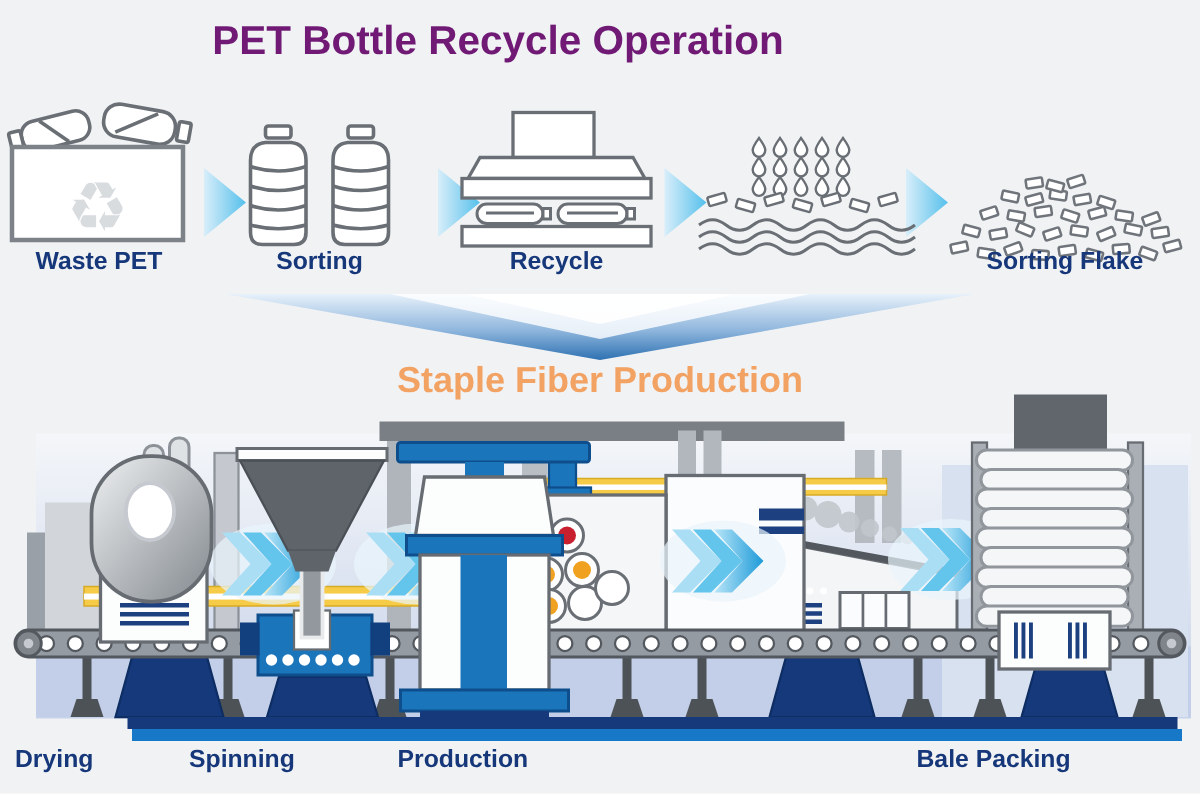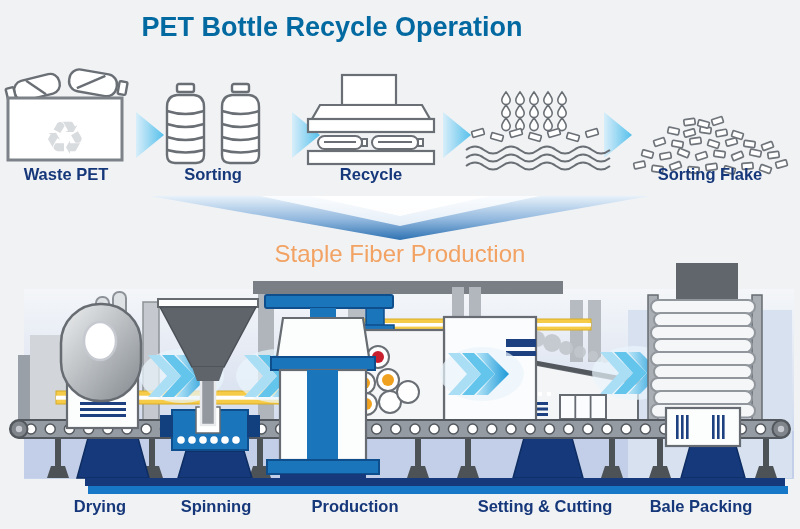--- a/index.html
+++ b/index.html
@@ -1,25 +1,25 @@
 <!DOCTYPE html>
 <html><head>
 <meta charset="utf-8">
 <style>
   html,body{margin:0;padding:0}
   body{font-family:"Liberation Sans",sans-serif}
   .frame{position:relative;width:800px;height:529px;background:#f1f2f4;overflow:hidden}
   .abs{position:absolute}
   .t-green{position:absolute;top:12px;left:0;width:664px;text-align:center;
-           font-size:27px;font-weight:bold;color:#0369a1;margin:0}
+           font-size:27px;font-weight:bold;color:#701a75;margin:0}
   .t-orange{position:absolute;top:240px;left:0;width:800px;text-align:center;
-            font-size:24px;font-weight:normal;color:#f2a263;margin:0}
+            font-size:24px;font-weight:bold;color:#f2a263;margin:0}
   .stage-label{position:absolute;top:165px;width:160px;text-align:center;
                font-weight:bold;font-size:16.5px;color:#16387a}
-  .prod-label{position:absolute;top:497px;width:180px;text-align:center;
+  .prod-label{position:absolute;top:497px;width:180px;text-align:left;
               font-weight:bold;font-size:16.5px;color:#16387a}
   svg{display:block}
 </style>
 </head>
 <body>
 
 <div class="frame">
 
   <h1 class="t-green">PET Bottle Recycle Operation</h1>
 
@@ -453,15 +453,14 @@
 
     <g>
       <rect x="85" y="223" width="700" height="8" fill="#16397b"></rect>
       <rect x="88" y="231" width="700" height="8" fill="#1878c8"></rect>
     </g>
   </svg>
 
   <div class="prod-label" style="left:10px">Drying</div>
   <div class="prod-label" style="left:126px">Spinning</div>
   <div class="prod-label" style="left:265px">Production</div>
-  <div class="prod-label" style="left:455px">Setting &amp; Cutting</div>
   <div class="prod-label" style="left:611px">Bale Packing</div>
 </div>
 
 </body></html>

